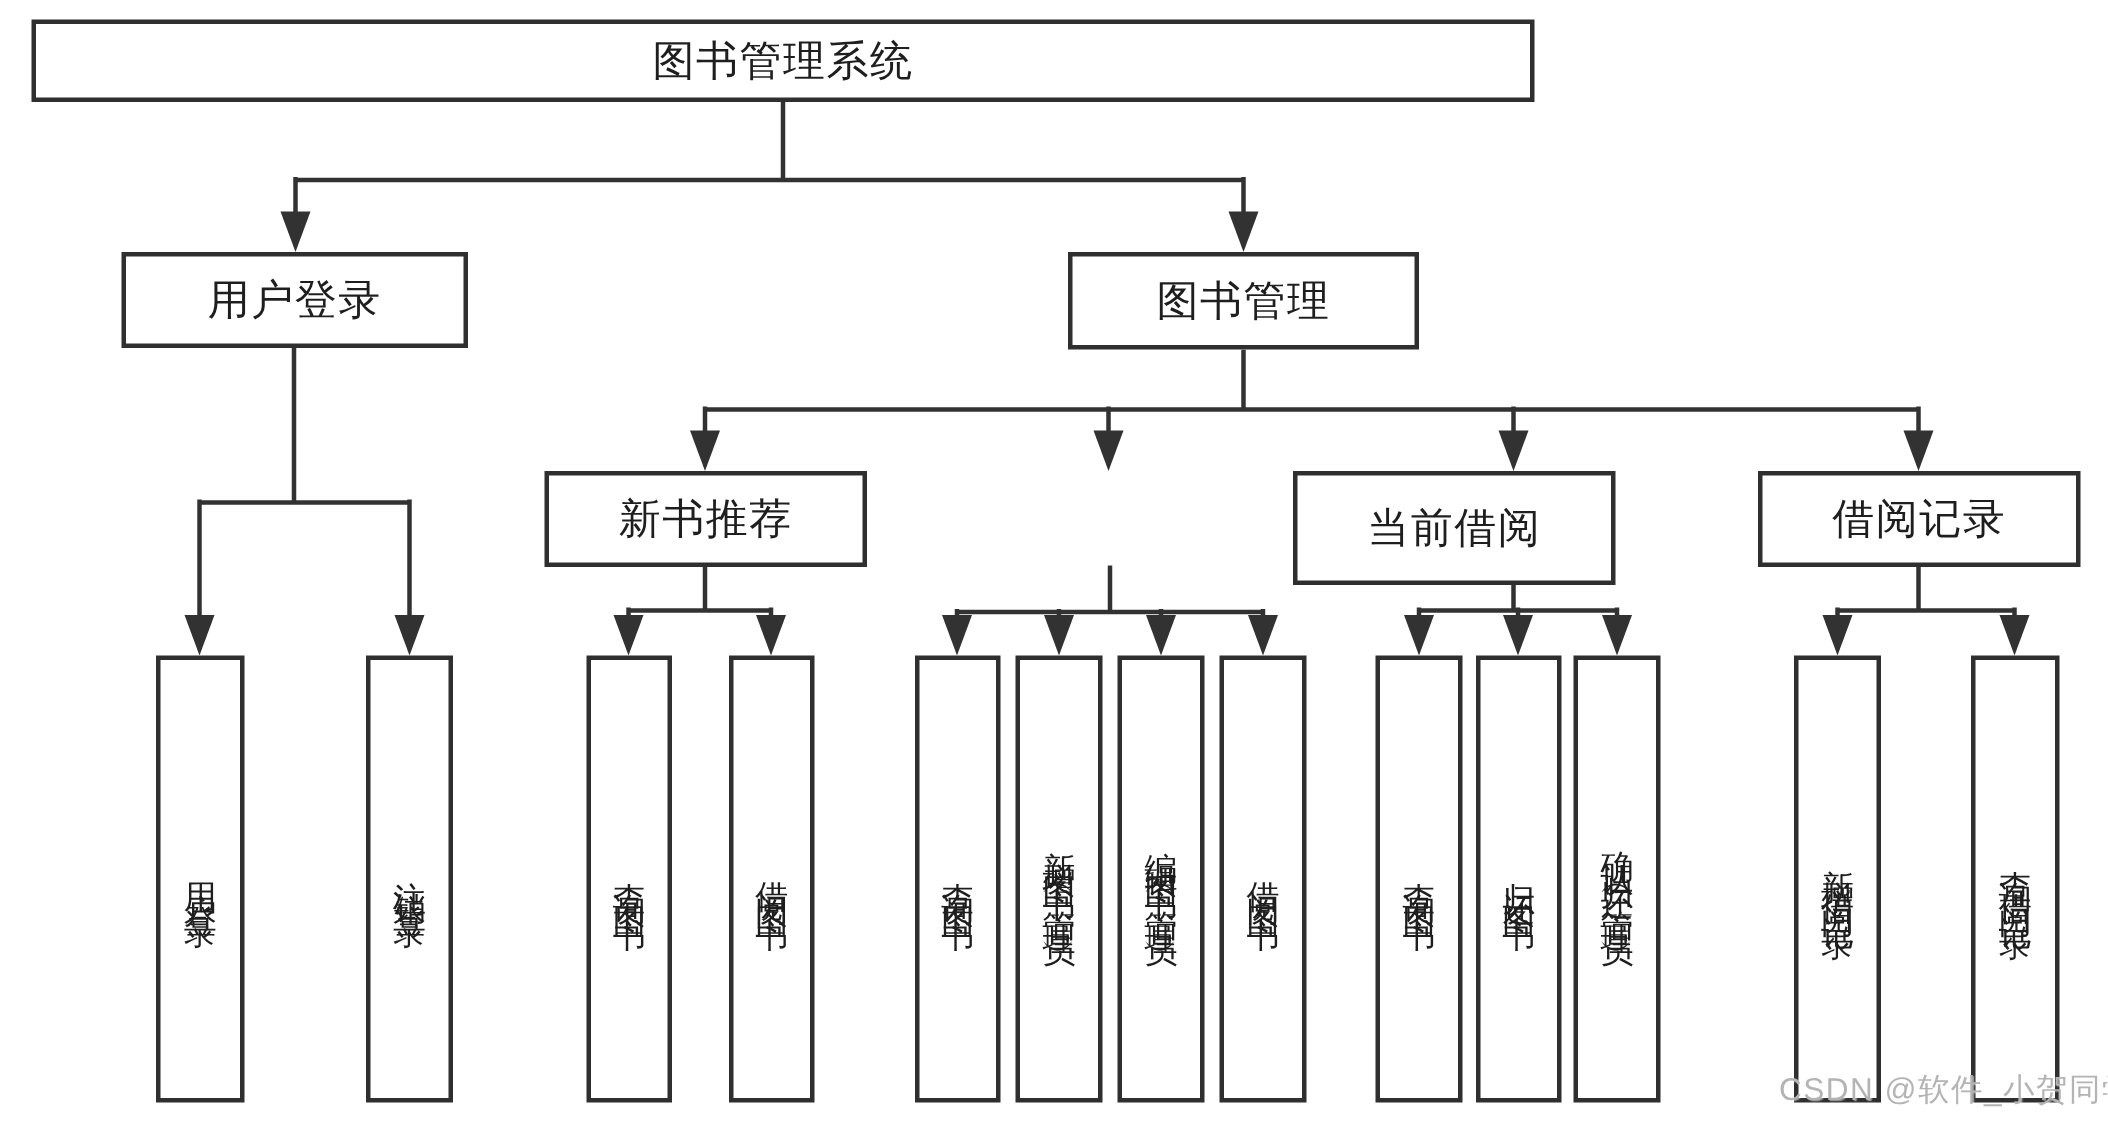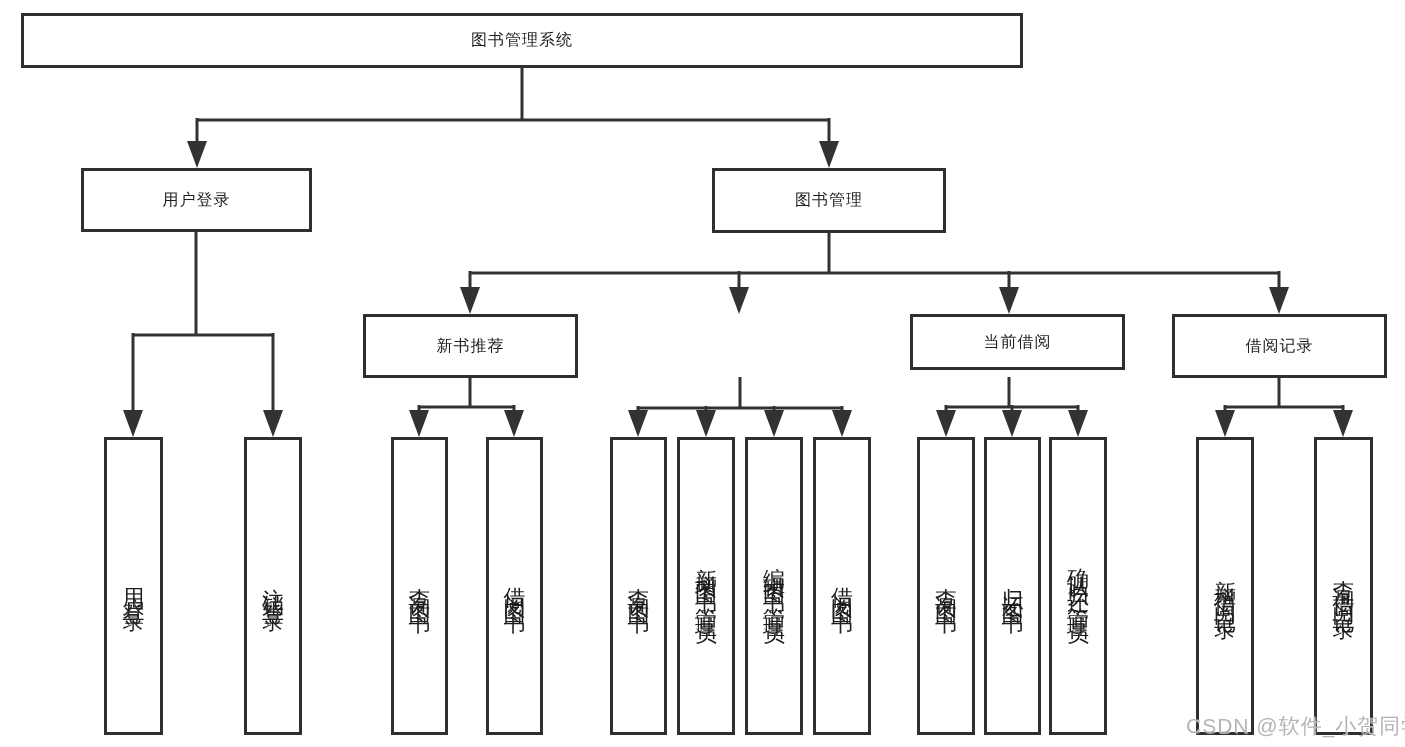--- a/index.html
+++ b/index.html
@@ -8,21 +8,21 @@
     font-family:"Liberation Sans", sans-serif;color:#1e1e1e;
   }
   .wires{position:absolute;left:0;top:0;z-index:1;}
   .wires line{stroke:#323232;stroke-width:3;}
   .wires polygon{fill:#323232;}
   .node{
     position:absolute;box-sizing:border-box;background:#ffffff;
     border:3px solid #2f2f2f;display:flex;align-items:center;justify-content:center;
     z-index:2;
   }
-  .hbox span{font-size:16px;letter-spacing:1px;white-space:nowrap;}
+  .hbox span{font-size:28px;letter-spacing:1px;white-space:nowrap;}
   .vbox{top:437px;height:298px;}
   .vtext{
     writing-mode:vertical-rl;text-orientation:mixed;
     font-size:22px;letter-spacing:8px;line-height:1;white-space:nowrap;
   }
   .watermark{
     position:absolute;left:1186px;top:712px;z-index:3;
     font-size:21px;color:#b4b4b4;letter-spacing:1px;white-space:nowrap;
     text-shadow:1px 1px 1px rgba(255,255,255,0.6);
   }
@@ -115,21 +115,21 @@
   <div class="node hbox" style="left:81px;top:168px;width:231px;height:64px">
     <span>用户登录</span>
   </div>
   <div class="node hbox" style="left:712px;top:168px;width:234px;height:65px">
     <span>图书管理</span>
   </div>
 
   <div class="node hbox" style="left:363px;top:314px;width:215px;height:64px">
     <span>新书推荐</span>
   </div>
-  <div class="node hbox" style="left:910px;top:314px;width:215px;height:56px">
+  <div class="node hbox" style="left:862px;top:314px;width:215px;height:76px">
     <span>当前借阅</span>
   </div>
   <div class="node hbox" style="left:1172px;top:314px;width:215px;height:64px">
     <span>借阅记录</span>
   </div>
 
   <div class="node vbox" style="left:104px;width:59px">
     <span class="vtext">用户登录</span>
   </div>
   <div class="node vbox" style="left:244px;width:58px">

